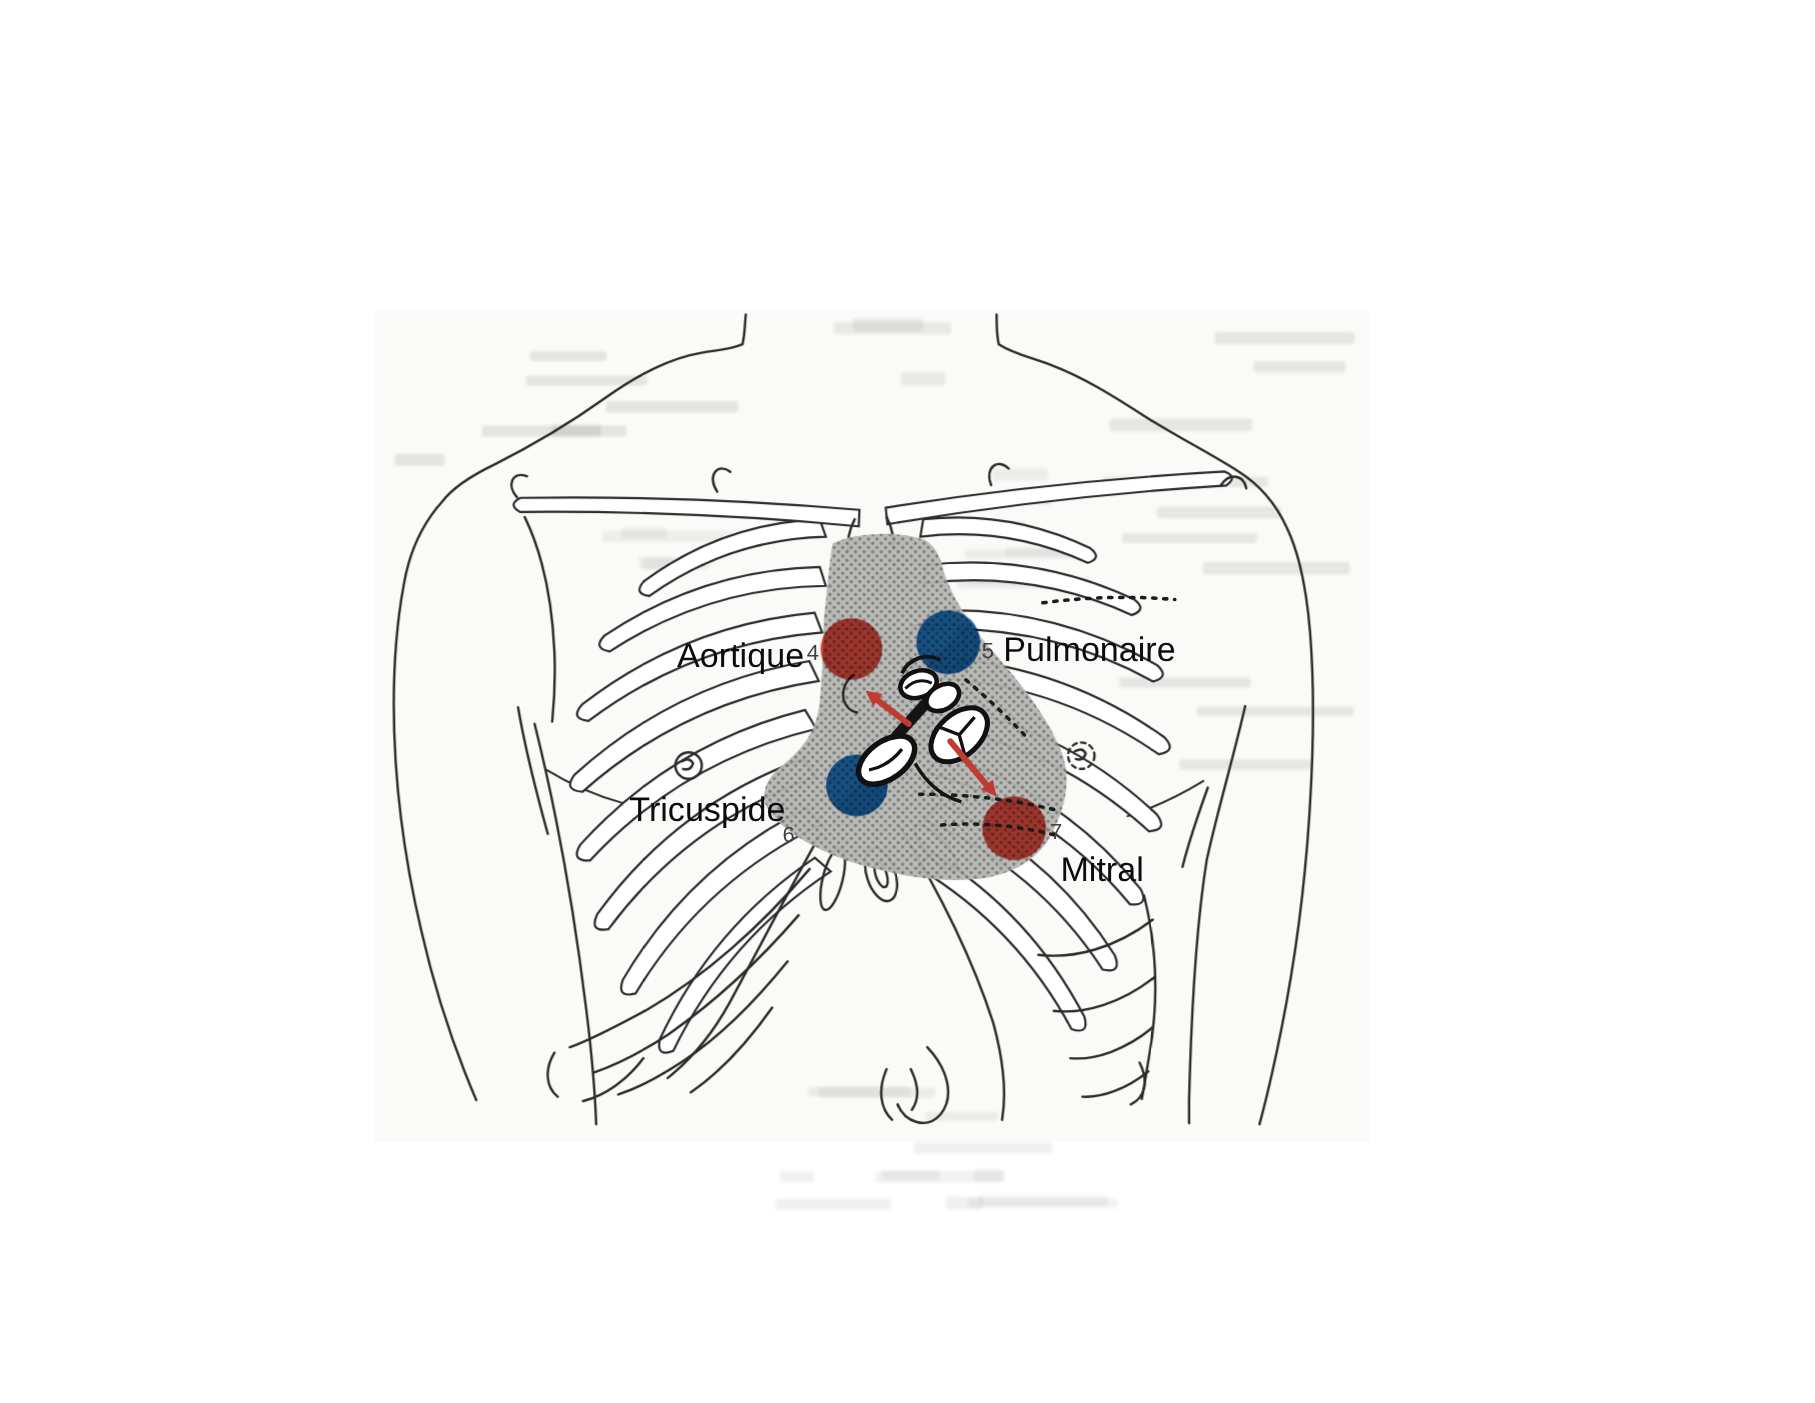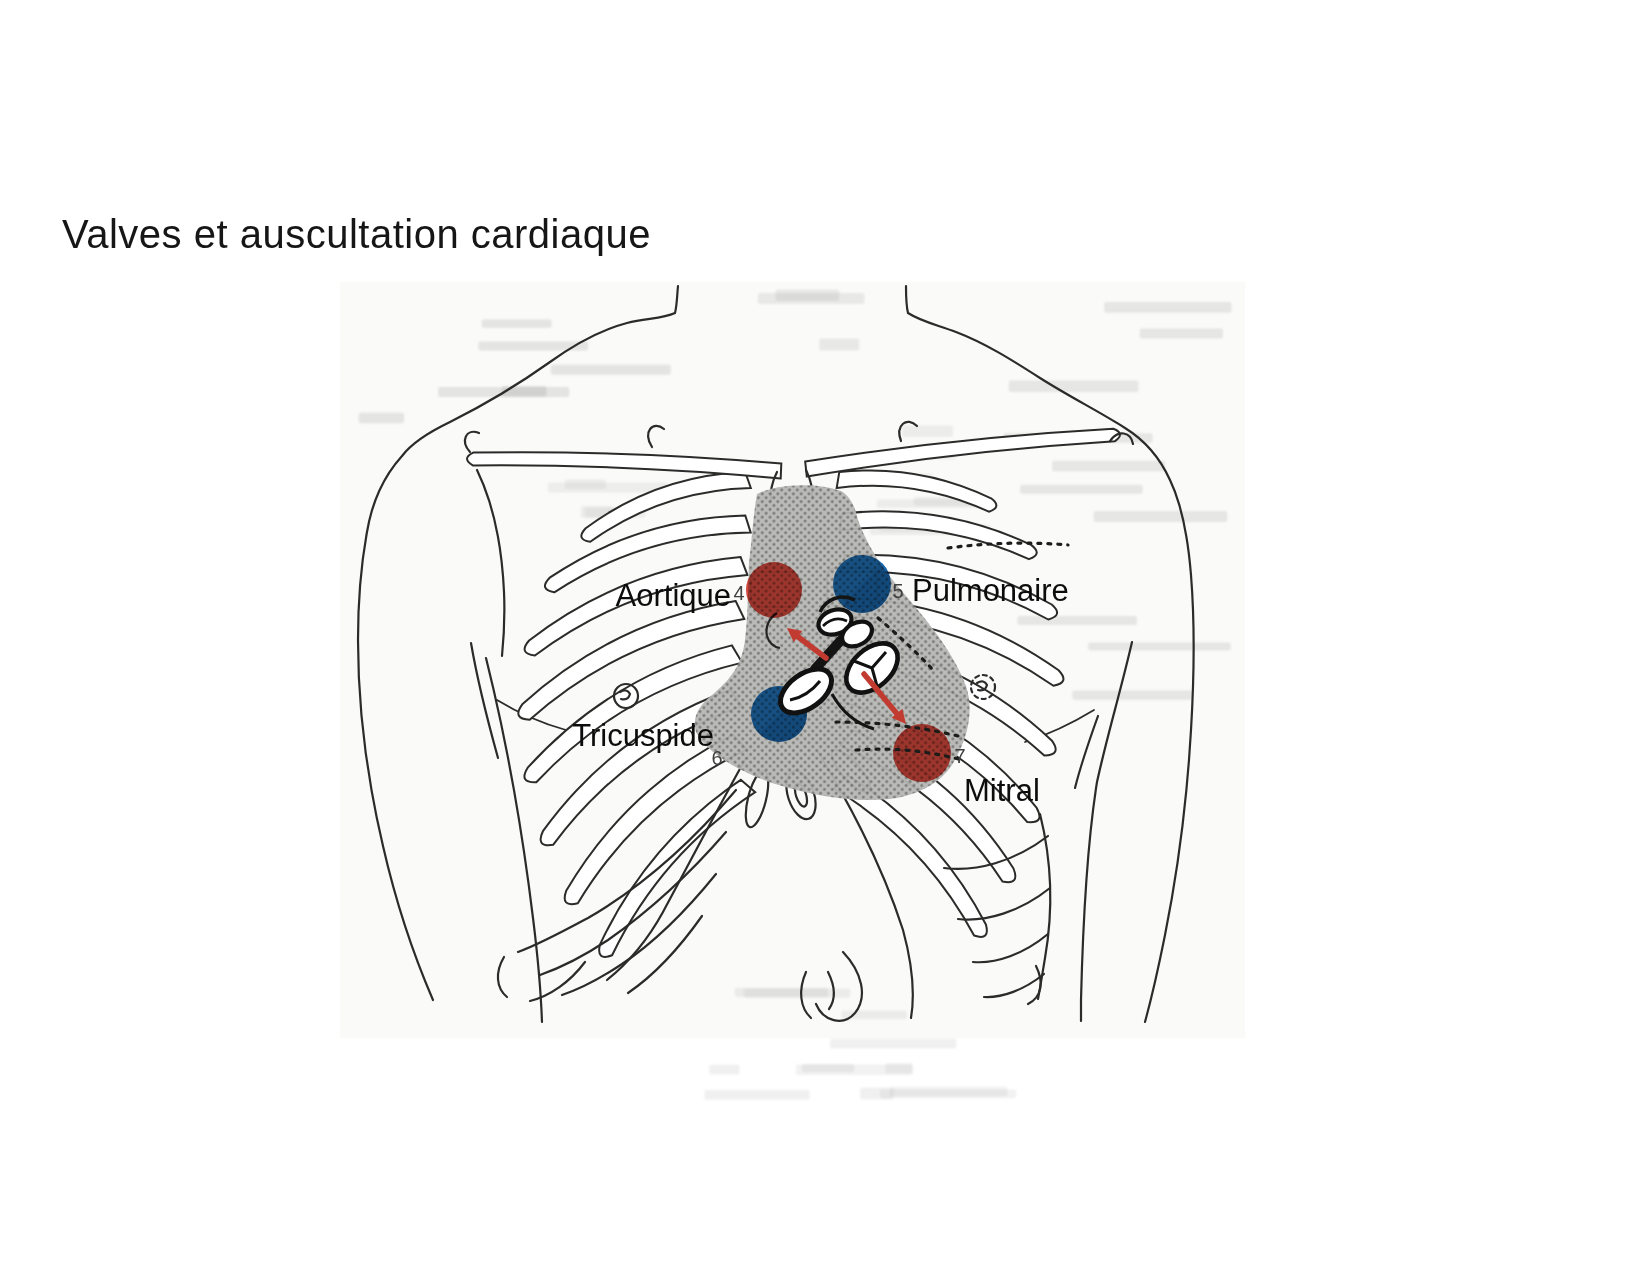--- a/index.html
+++ b/index.html
@@ -8,21 +8,20 @@
   .title{position:absolute;left:62px;top:212px;font-size:40px;color:#161616;letter-spacing:0.5px;white-space:nowrap;}
   svg{position:absolute;left:0;top:0;}
   .lbl{font-size:31px;fill:#0c0c0c;}
   .num{font-size:20px;fill:#3f3f3f;}
   #noise{filter:blur(1.3px);}
 </style>
 </head>
 <body>
 
 <div class="slide">
-  <div class="title">Valves et auscultation cardiaque</div>
 
   <svg width="1650" height="1275" viewBox="0 0 1650 1275">
     <defs>
       <pattern id="ht" width="5.5" height="5.5" patternUnits="userSpaceOnUse" patternTransform="rotate(45)">
         <rect width="5.5" height="5.5" fill="#b6b6b4"></rect>
         <circle cx="2.7" cy="2.7" r="1.5" fill="#74746f"></circle>
       </pattern>
     </defs>
 
     <rect x="340" y="282" width="905" height="756" fill="#f6f6f2" opacity="0.55"></rect>

